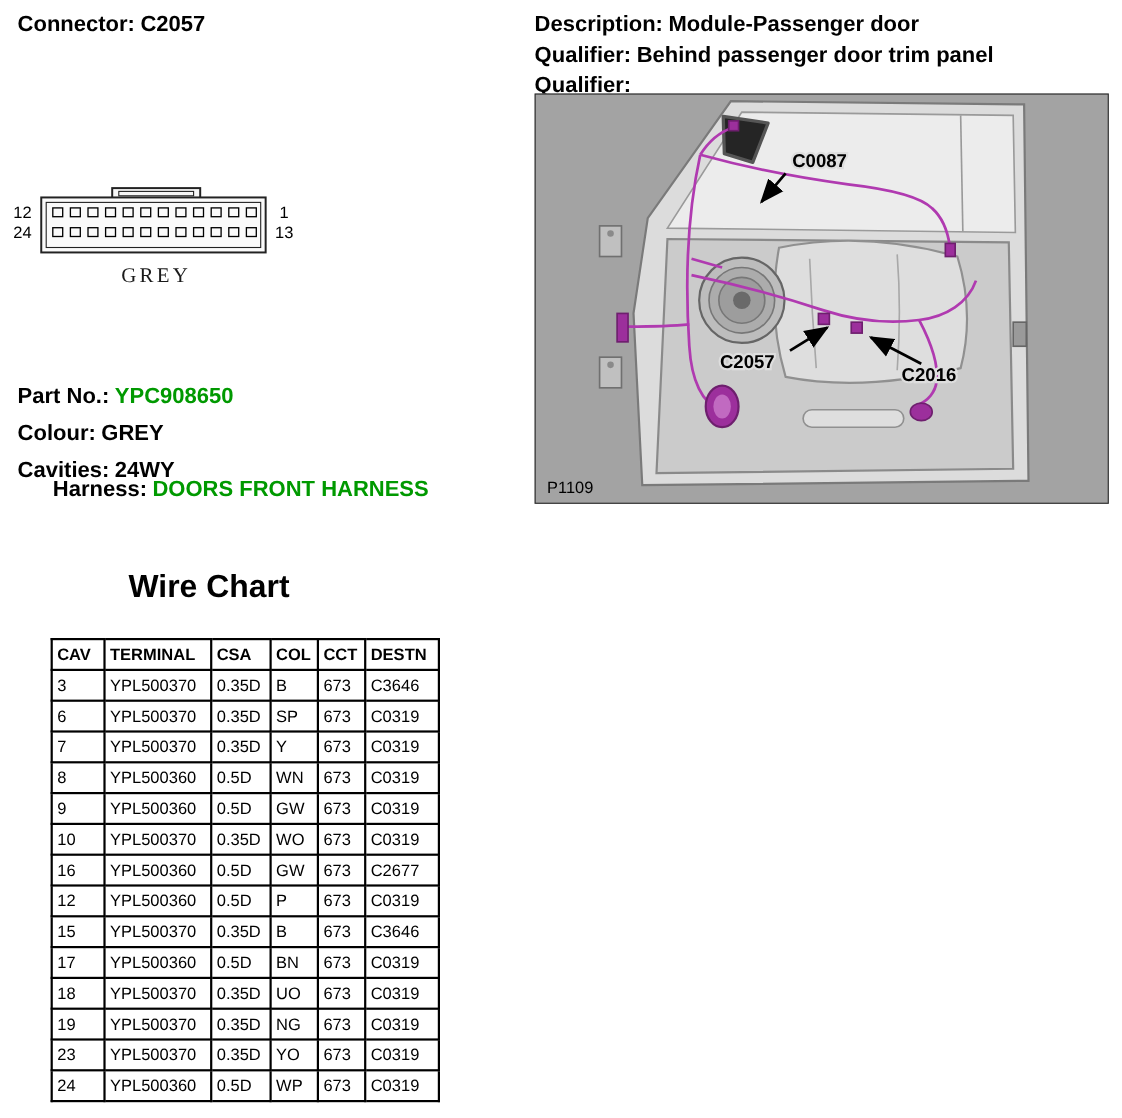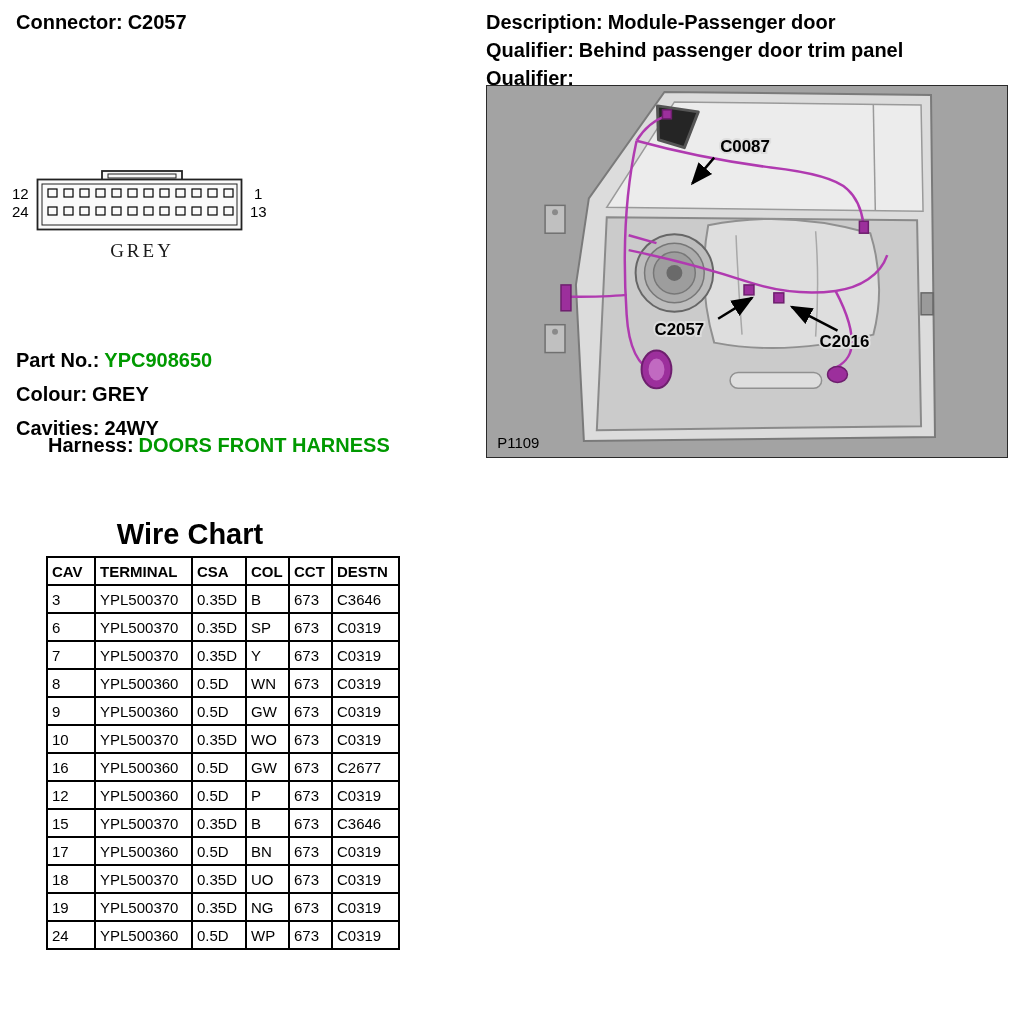--- a/index.html
+++ b/index.html
@@ -32,21 +32,21 @@
   }
   .harness { stroke: var(--harness-magenta, #b03ab0); }
   .fig-label { font-size:17px; font-weight:bold; fill:#000; paint-order:stroke; stroke:#dedede; stroke-width:4px; }
   .fig-id { font-size:15px; fill:#000; }
 
   
   #wire-chart-title {
     left:14px; top:518px; width:352px; text-align:center;
     font-size:29px; font-weight:bold;
   }
-  #wire-chart-table { left:14px; top:556px;padding-left:32px; }
+  #wire-chart-table { left:14px; top:580px;padding-left:32px; }
   table.wire-table { border-collapse:collapse; table-layout:fixed; font-size:15px; }
   table.wire-table th, table.wire-table td {
     border:2px solid #000; height:28px; padding:0 4px;
     text-align:left; white-space:nowrap; overflow:hidden;
   }
   table.wire-table th { font-weight:bold; }
   table.wire-table td { font-weight:normal; }
 </style>
 </head>
 <body>
@@ -307,20 +307,28 @@
         </tr>
         <tr>
           <td>19</td>
           <td>YPL500370</td>
           <td>0.35D</td>
           <td>NG</td>
           <td>673</td>
           <td>C0319</td>
         </tr>
         <tr>
+          <td>23</td>
+          <td>YPL500370</td>
+          <td>0.35D</td>
+          <td>YO</td>
+          <td>673</td>
+          <td>C0319</td>
+        </tr>
+        <tr>
           <td>24</td>
           <td>YPL500360</td>
           <td>0.5D</td>
           <td>WP</td>
           <td>673</td>
           <td>C0319</td>
         </tr>
       </tbody>
   </table>
 </div>

